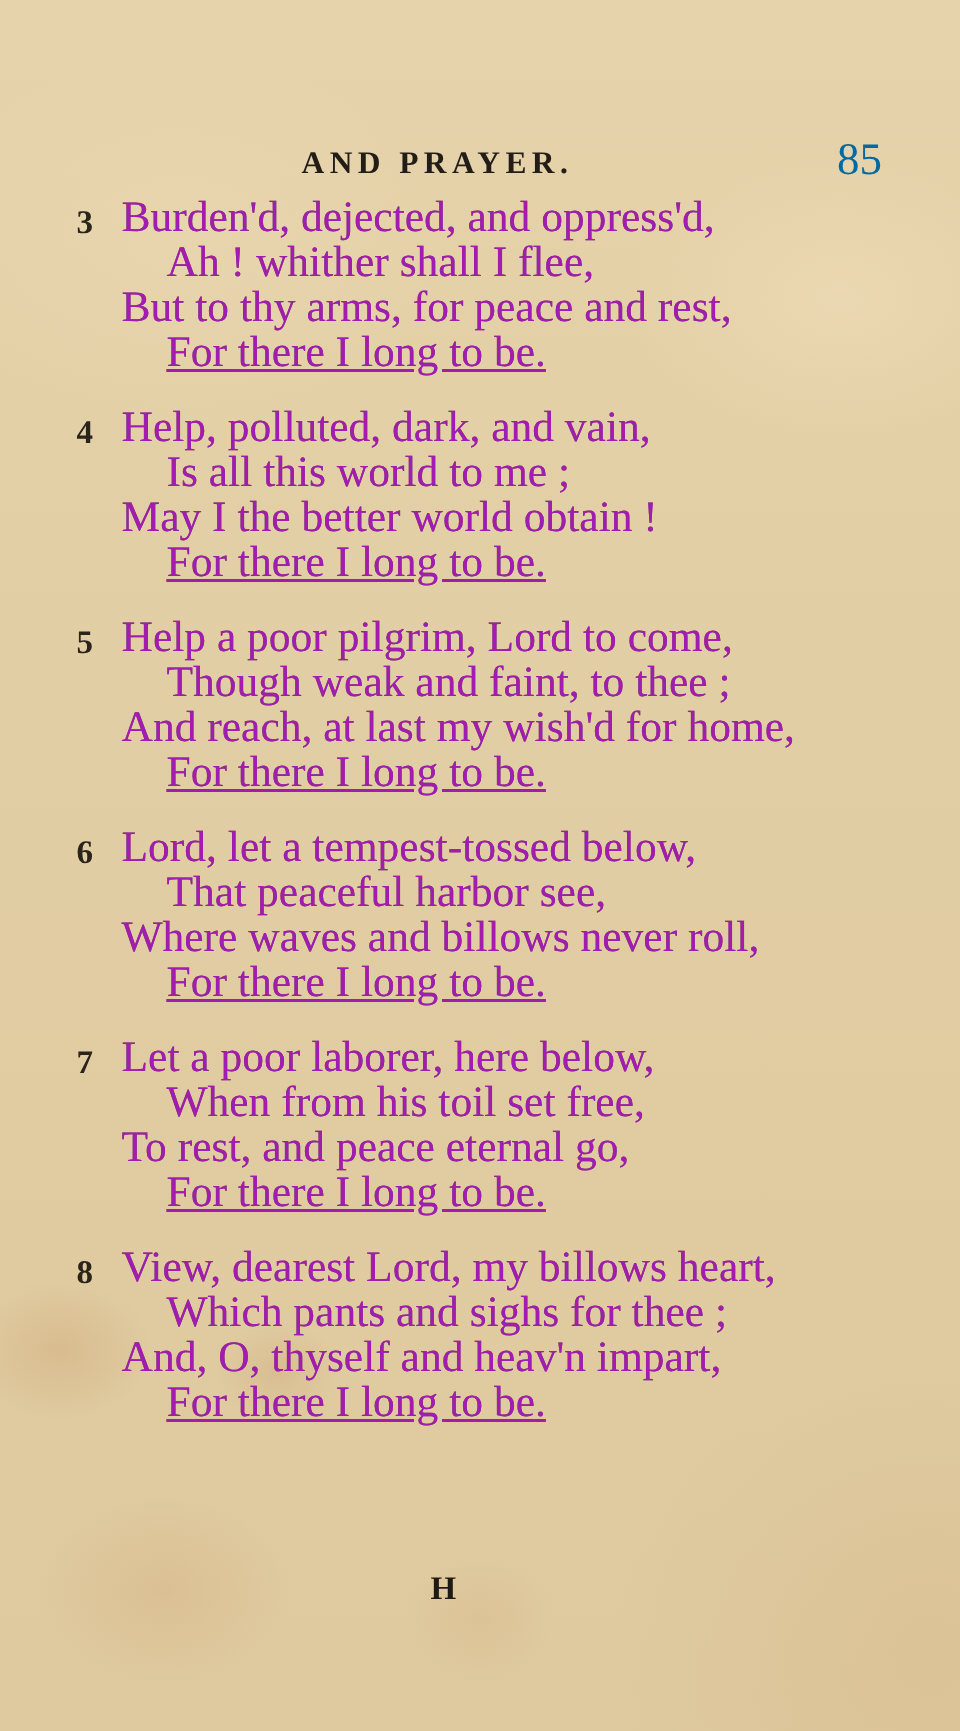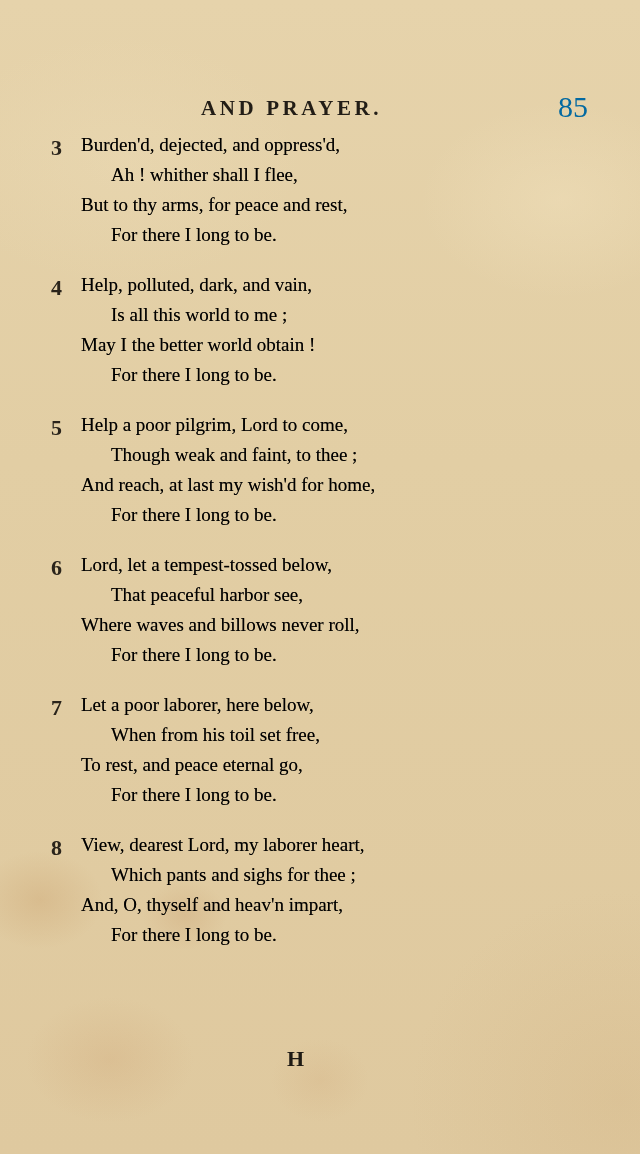--- a/index.html
+++ b/index.html
@@ -66,29 +66,29 @@
       position: absolute;
       left: 51px;
       top: 5px;
       font-size: 22px;
       font-weight: bold;
       color: #2a241b;
     }
     .line {
       position: absolute;
       white-space: nowrap;
-      font-size: 19px;
+      font-size: 29px;
       line-height: 30px;
-      color: #000000;
+      color: #a21caf;
       text-shadow: 0 0 0.4px rgba(30,25,18,0.6);
     }
     .line.l1 { left: 81px; top: 0px; }
     .line.l2 { left: 111px; top: 30px; text-align: center; }
     .line.l3 { left: 81px; top: 60px; }
-    .line.l4 { left: 111px; top: 90px; }
+    .line.l4 { left: 111px; top: 90px; text-decoration: underline; }
     .signature {
       position: absolute;
       left: 287px;
       top: 1002px;
       font-size: 22px;
       font-weight: bold;
       color: #1e1a14;
     }
   </style>
 </head>
@@ -138,21 +138,21 @@
     <div class="stanza">
       <span class="stanza-number">7</span>
       <span class="line l1">Let a poor laborer, here below,</span>
       <span class="line l2">When from his toil set free,</span>
       <span class="line l3">To rest, and peace eternal go,</span>
       <span class="line l4">For there I long to be.</span>
     </div>
 
     <div class="stanza">
       <span class="stanza-number">8</span>
-      <span class="line l1">View, dearest Lord, my laborer heart,</span>
+      <span class="line l1">View, dearest Lord, my billows heart,</span>
       <span class="line l2">Which pants and sighs for thee ;</span>
       <span class="line l3">And, O, thyself and heav'n impart,</span>
       <span class="line l4">For there I long to be.</span>
     </div>
 
   </div>
 
   <span class="signature">H</span>
 
 </div>

